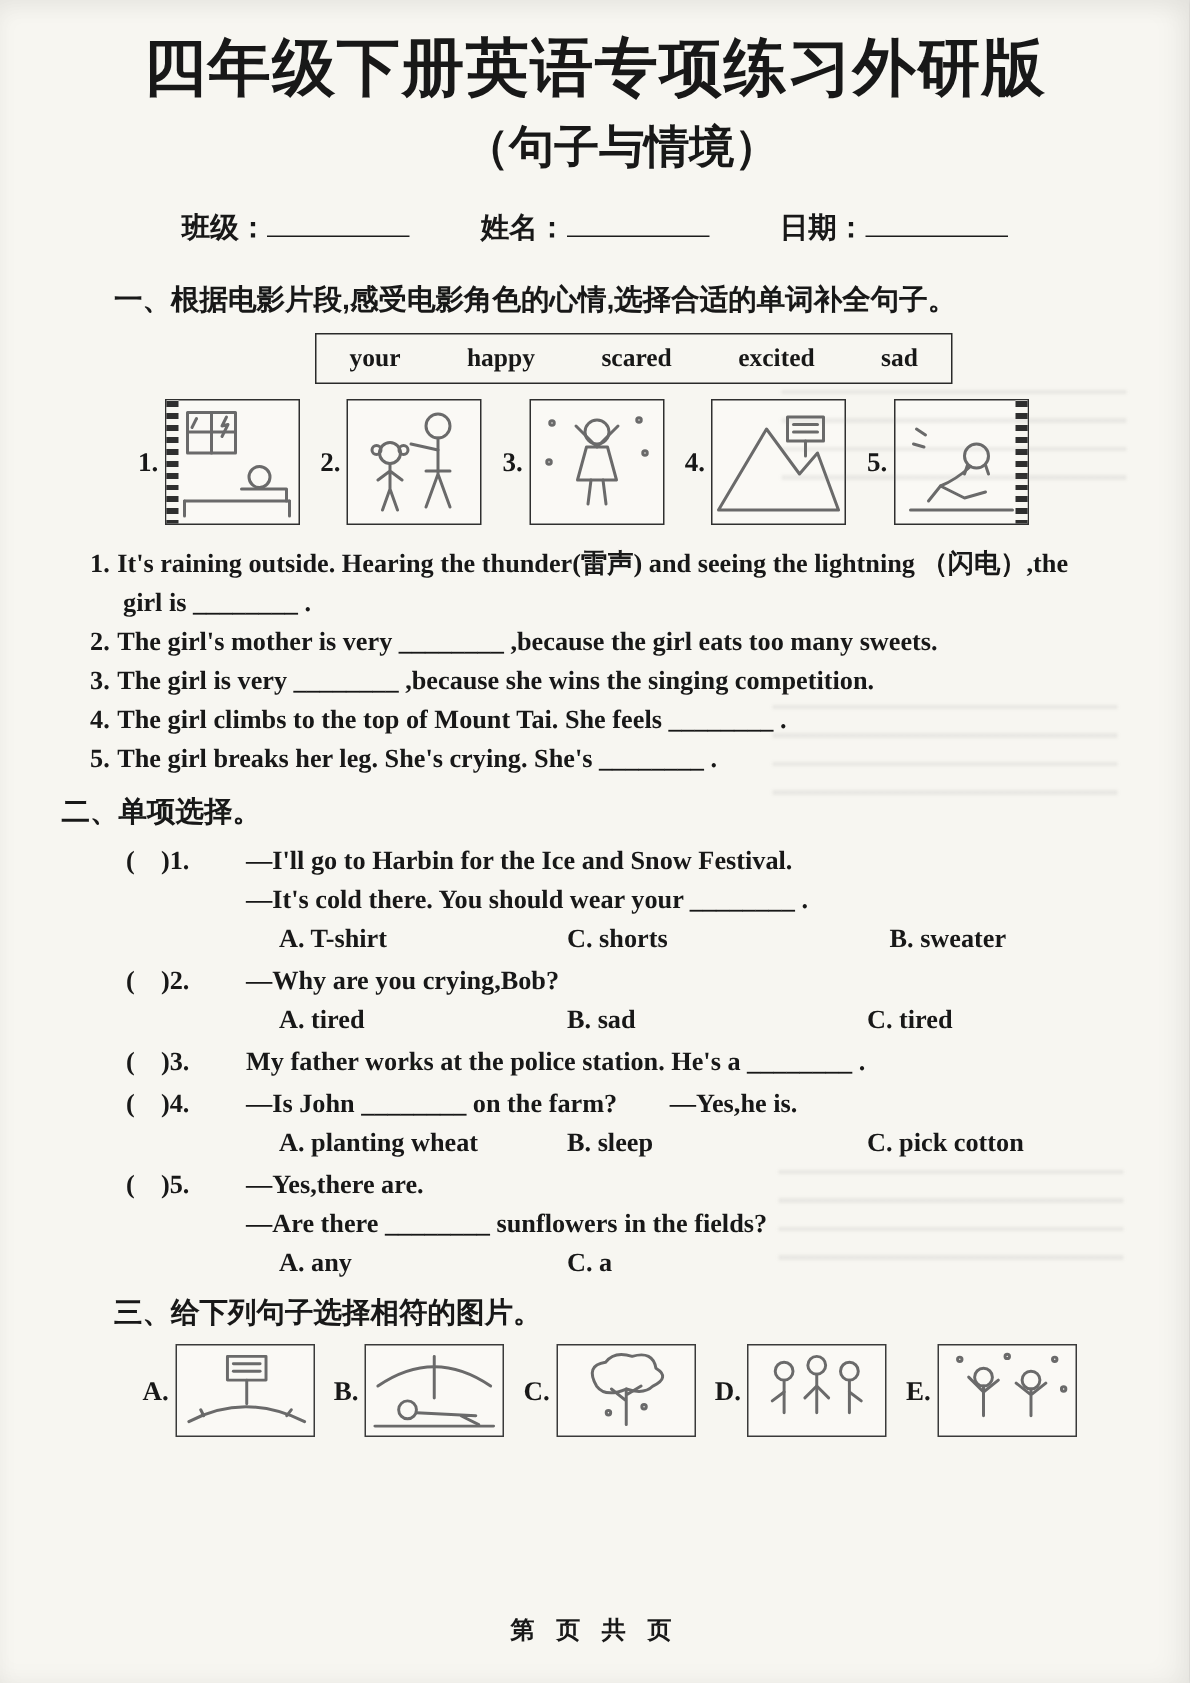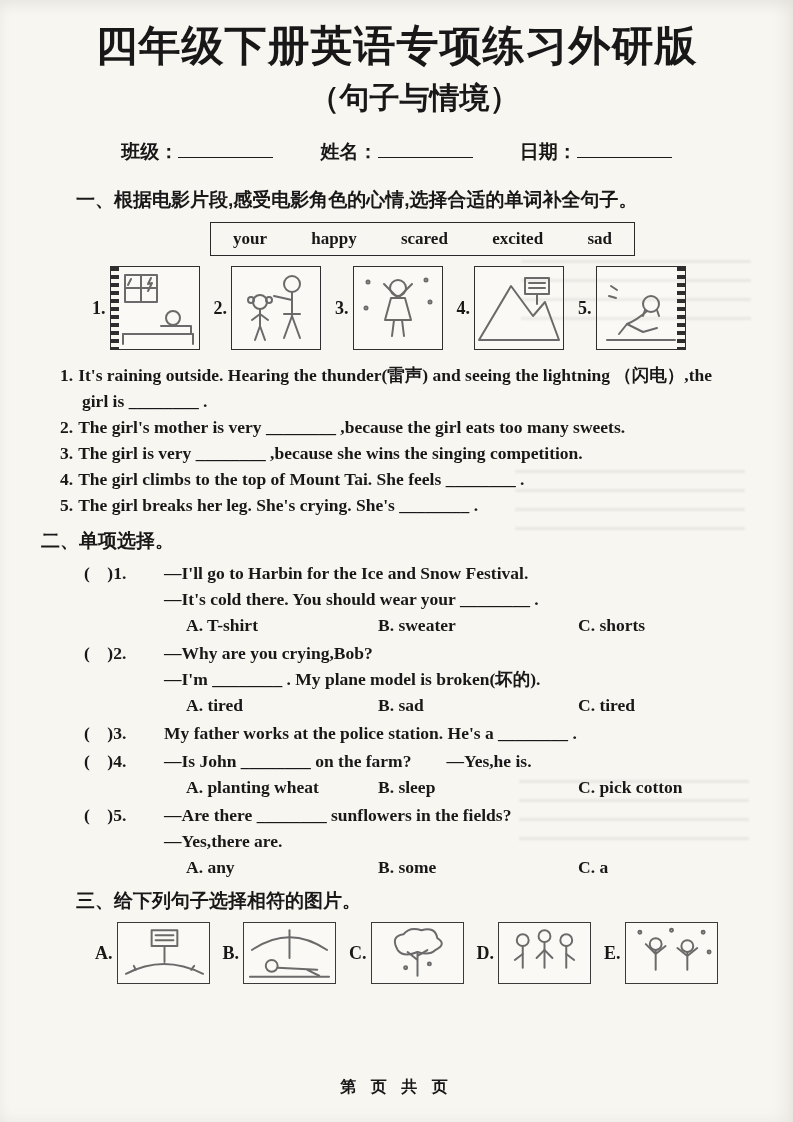--- a/index.html
+++ b/index.html
@@ -180,31 +180,30 @@
 
   <div class="mc">
 
     <div class="mc-row">
       <span class="mc-label">(　)1.</span>
       <div class="mc-body">
         <div class="mc-line">—I'll go to Harbin for the Ice and Snow Festival.</div>
         <div class="mc-line">—It's cold there. You should wear your ________ .</div>
         <div class="opts">
           <span class="opt optA">A. T-shirt</span>
+          <span class="opt optC">C. shorts</span>
           <span class="opt optB">B. sweater</span>
-          <span class="opt optC">C. shorts</span>
         </div>
       </div>
     </div>
 
     <div class="mc-row">
       <span class="mc-label">(　)2.</span>
       <div class="mc-body">
         <div class="mc-line">—Why are you crying,Bob?</div>
-        <div class="mc-line">—I'm ________ . My plane model is broken(坏的).</div>
         <div class="opts">
           <span class="opt optA">A. tired</span>
           <span class="opt optB">B. sad</span>
           <span class="opt optC">C. tired</span>
         </div>
       </div>
     </div>
 
     <div class="mc-row">
       <span class="mc-label">(　)3.</span>
@@ -221,25 +220,24 @@
           <span class="opt optA">A. planting wheat</span>
           <span class="opt optB">B. sleep</span>
           <span class="opt optC">C. pick cotton</span>
         </div>
       </div>
     </div>
 
     <div class="mc-row">
       <span class="mc-label">(　)5.</span>
       <div class="mc-body">
+        <div class="mc-line">—Yes,there are.</div>
         <div class="mc-line">—Are there ________ sunflowers in the fields?</div>
-        <div class="mc-line">—Yes,there are.</div>
         <div class="opts">
           <span class="opt optA">A. any</span>
-          <span class="opt optB">B. some</span>
           <span class="opt optC">C. a</span>
         </div>
       </div>
     </div>
 
   </div>
 
   <div class="sec-heading" style="margin-top:8px;">三、给下列句子选择相符的图片。</div>
 
   <div class="pics3">

